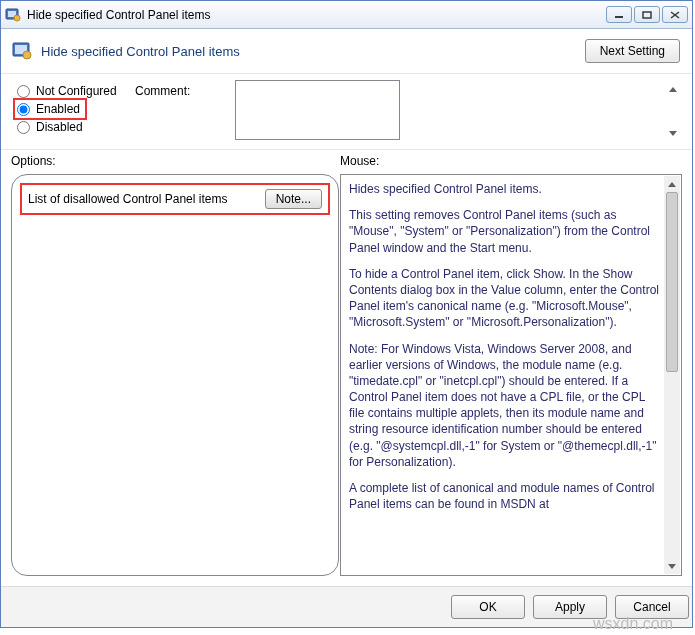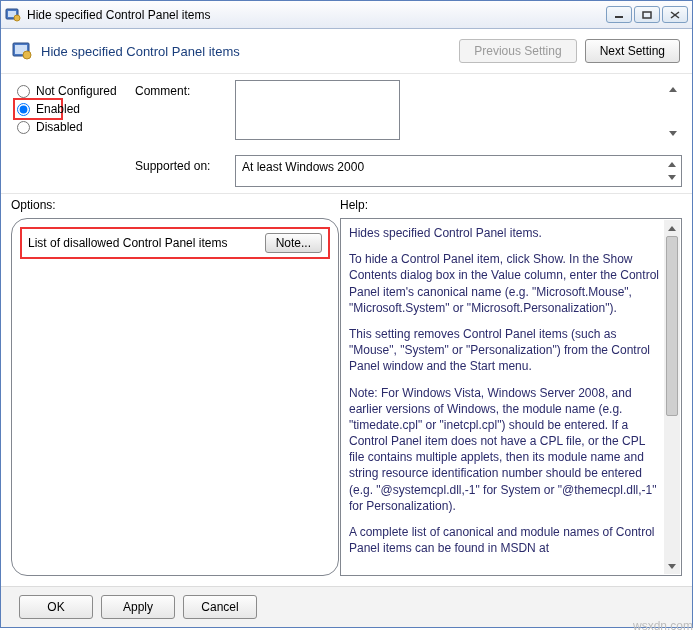--- a/index.html
+++ b/index.html
@@ -107,21 +107,21 @@
     align-items: center;
     gap: 6px;
     font-size: 12px;
   }
   .radio-row input { margin: 0; }
   .highlight-red {
     border: 2px solid #e33;
     padding: 2px 6px 2px 2px;
     margin-left: -4px;
     margin-right: 0;
-    width: 50px;
+    width: 74px;
   }
   .meta-col {
     flex: 1;
     display: flex;
     flex-direction: column;
     gap: 12px;
   }
   .meta-row {
     display: flex;
     gap: 16px;
@@ -231,33 +231,34 @@
     position: absolute;
     left: 2px; right: 2px;
     top: 0;
     height: 180px;
     background: #cfcfcf;
     border: 1px solid #a9a9a9;
     border-radius: 2px;
   }
   .footer {
     border-top: 1px solid #dcdcdc;
-    padding: 8px 18px;
-    display: flex;
+    padding: 8px 3px;
+    display: flex;
+    justify-content: flex-end;
     gap: 8px;
     background: #f3f3f3;
   }
   .footer .btn { min-width: 74px; }
   .pane.left { flex: 0 0 328px; }
   .icon-app svg, .icon-box svg { display: block; }
   .watermark {
     position: absolute;
     bottom: 2px;
-    right: 2px;
-    font-size: 12px;
+    right: 22px;
+    font-size: 16px;
     color: #bdbdbd;
   }
 </style>
 </head>
 <body>
 
 <div class="window">
 
   <div class="titlebar">
     <span class="icon-app">
@@ -291,21 +292,20 @@
   <div class="subheader">
     <span class="icon-box">
       <svg width="22" height="22" viewBox="0 0 22 22">
         <rect x="2" y="3" width="16" height="13" rx="1" fill="#4a79c4" stroke="#2a4d85"></rect>
         <rect x="4" y="5" width="12" height="9" fill="#cfe0f7"></rect>
         <circle cx="16" cy="15" r="4" fill="#e6b949" stroke="#b78a1f"></circle>
       </svg>
     </span>
     <span class="subtitle">Hide specified Control Panel items</span>
     <div class="nav-btns">
-      <button class="btn disabled">Previous Setting</button>
       <button class="btn">Next Setting</button>
     </div>
   </div>
   <hr class="hr-light">
 
   <div class="top-section">
     <div class="state-col">
       <label class="radio-row">
         <input type="radio" name="state" style="">
         <span>Not Configured</span>
@@ -329,57 +329,41 @@
                 <polygon points="4,0 8,5 0,5" fill="#606060"></polygon>
               </svg>
           </div>
           <div class="vscroll-arrow" style="bottom:2px">
             <svg width="8" height="5">
                 <polygon points="0,0 8,0 4,5" fill="#606060"></polygon>
               </svg>
           </div>
         </div>
       </div>
-      <div class="meta-row">
-        <div class="meta-label">Supported on:</div>
-        <div class="supported-box">
-          <span>At least Windows 2000</span>
-          <div class="vscroll-arrow" style="top:1px">
-            <svg width="8" height="5">
-                <polygon points="4,0 8,5 0,5" fill="#606060"></polygon>
-              </svg>
-          </div>
-          <div class="vscroll-arrow" style="bottom:1px">
-            <svg width="8" height="5">
-                <polygon points="0,0 8,0 4,5" fill="#606060"></polygon>
-              </svg>
-          </div>
-        </div>
-      </div>
     </div>
   </div>
   <hr class="hr-light">
 
   <div class="panes">
     <div class="pane left">
       <div class="pane-label">Options:</div>
       <div class="pane-body options-body">
         <div class="show-row">
           <span class="label">List of disallowed Control Panel items</span>
           <button class="show-btn">Note...</button>
         </div>
       </div>
     </div>
     <div class="pane">
-      <div class="pane-label">Help:</div>
+      <div class="pane-label">Mouse:</div>
       <div class="pane-body">
         <div class="help-body">
           <p>Hides specified Control Panel items.</p>
+          <p>This setting removes Control Panel items (such as "Mouse", "System" or "Personalization") from the Control Panel window and the Start menu.</p>
           <p>To hide a Control Panel item, click Show. In the Show Contents dialog box in the Value column, enter the Control Panel item's canonical name (e.g. "Microsoft.Mouse", "Microsoft.System" or "Microsoft.Personalization").</p>
-          <p>This setting removes Control Panel items (such as "Mouse", "System" or "Personalization") from the Control Panel window and the Start menu.</p>
           <p>Note: For Windows Vista, Windows Server 2008, and earlier versions of Windows, the module name (e.g. "timedate.cpl" or "inetcpl.cpl") should be entered. If a Control Panel item does not have a CPL file, or the CPL file contains multiple applets, then its module name and string resource identification number should be entered (e.g. "@systemcpl.dll,-1" for System or "@themecpl.dll,-1" for Personalization).</p>
           <p>A complete list of canonical and module names of Control Panel items can be found in MSDN at</p>
         </div>
         <div class="help-scrollbar">
           <div class="sb-btn">
             <svg width="8" height="5">
                 <polygon points="4,0 8,5 0,5" fill="#606060"></polygon>
               </svg>
           </div>
           <div class="sb-track">

